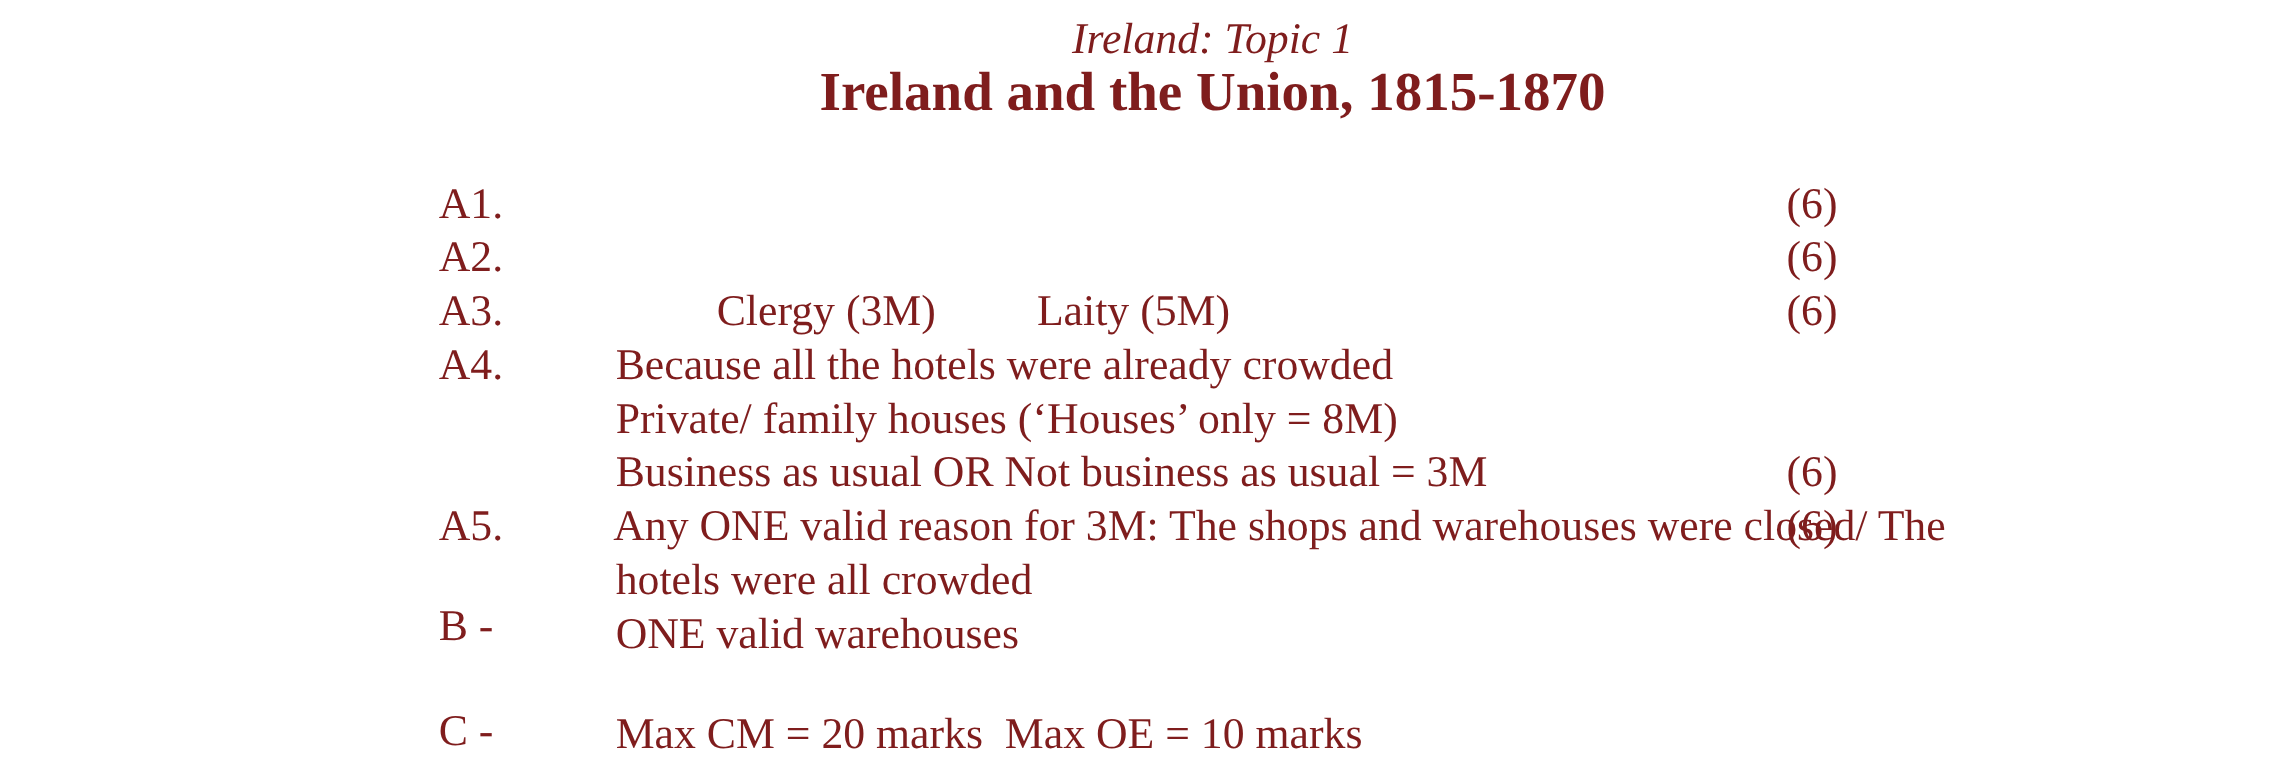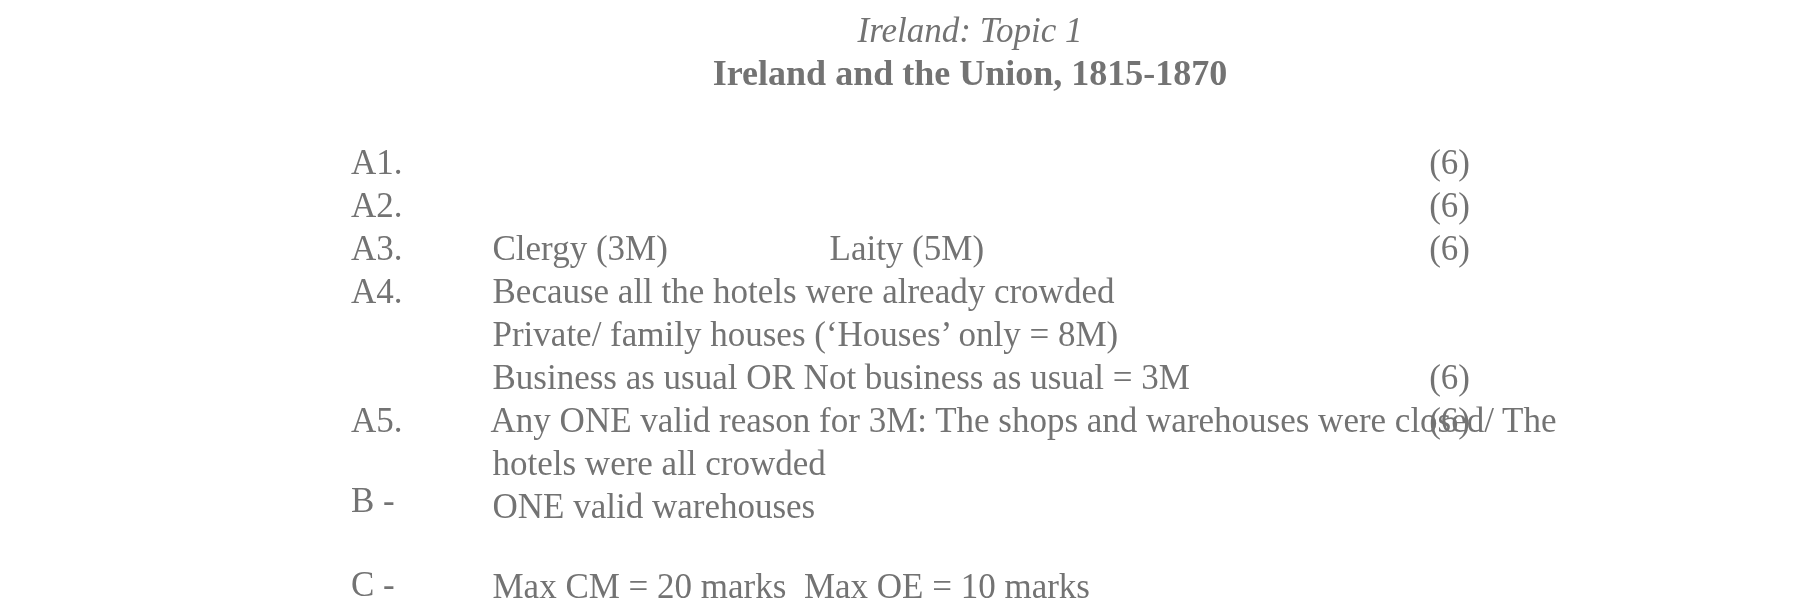--- a/index.html
+++ b/index.html
@@ -1,35 +1,35 @@
 <!DOCTYPE html>
 <html><head>
 <meta charset="utf-8">
 <style>
   html, body { margin: 0; padding: 0; background: #ffffff; }
   .page {
     position: relative;
     width: 1818px;
     height: 614px;
     background: #ffffff;
-    color: #737373;
+    color: #7f1d1d;
     font-family: "Liberation Serif", "DejaVu Serif", serif;
     font-size: 35px;
     overflow: hidden;
   }
   .title-block {
     position: absolute;
     left: 335px;
     top: 9px;
     width: 1270px;
     text-align: center;
     line-height: 43px;
   }
   .title-topic { font-style: italic; }
-  .title-main  { font-weight: bold; font-size: 36px; }
+  .title-main  { font-weight: bold; font-size: 44px; }
   .content {
     position: absolute;
     left: 335px;
     top: 141px;
     width: 1420px;
   }
   .row {
     position: relative;
     height: 43px;
     line-height: 43px;
@@ -42,21 +42,21 @@
     top: 0;
     white-space: pre;
   }
   .row .marks {
     position: absolute;
     left: 1035px;
     top: 0;
     width: 100px;
     text-align: right;
   }
-  .seg1 { display: inline-block; width: 337px; }
+  .seg1 { display: inline-block; width: 337px; text-align: center; }
   .row-b { margin-top: 37px; }
   .row-c { margin-top: 41px; }
 </style>
 </head>
 <body>
 
 <div class="page">
 
   <div class="title-block">
     <div class="title-topic">Ireland: Topic 1</div>

